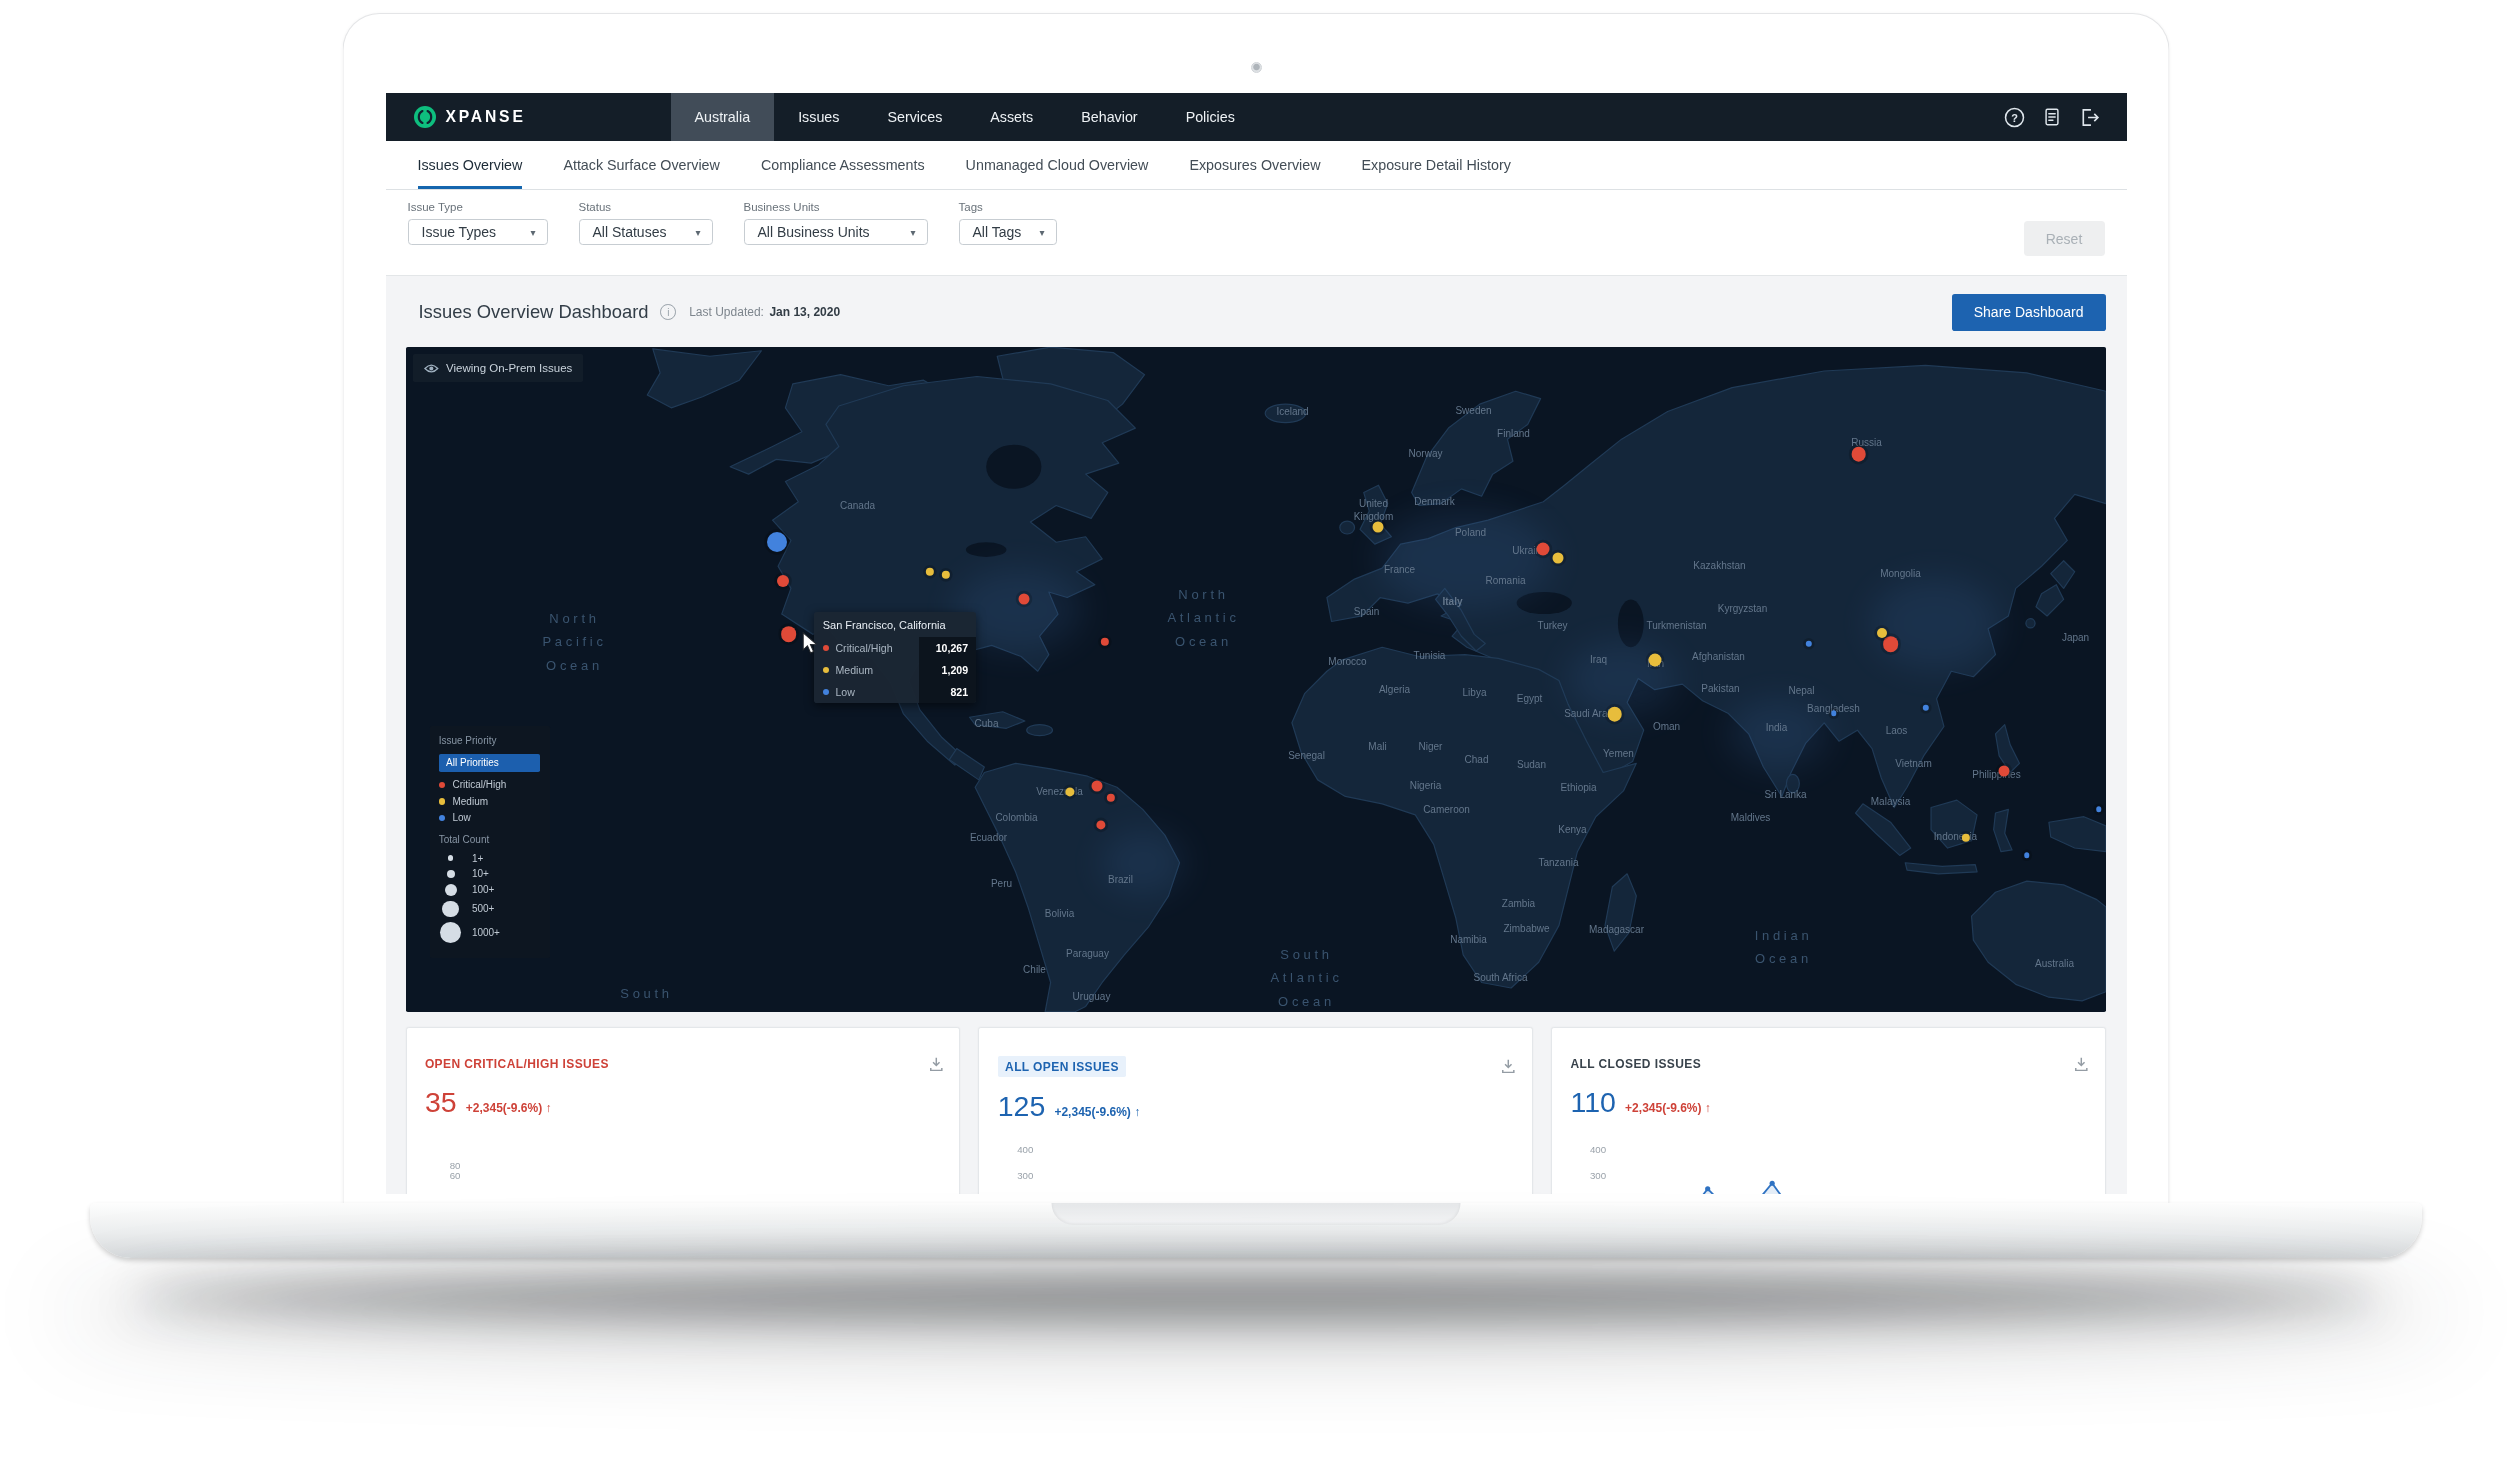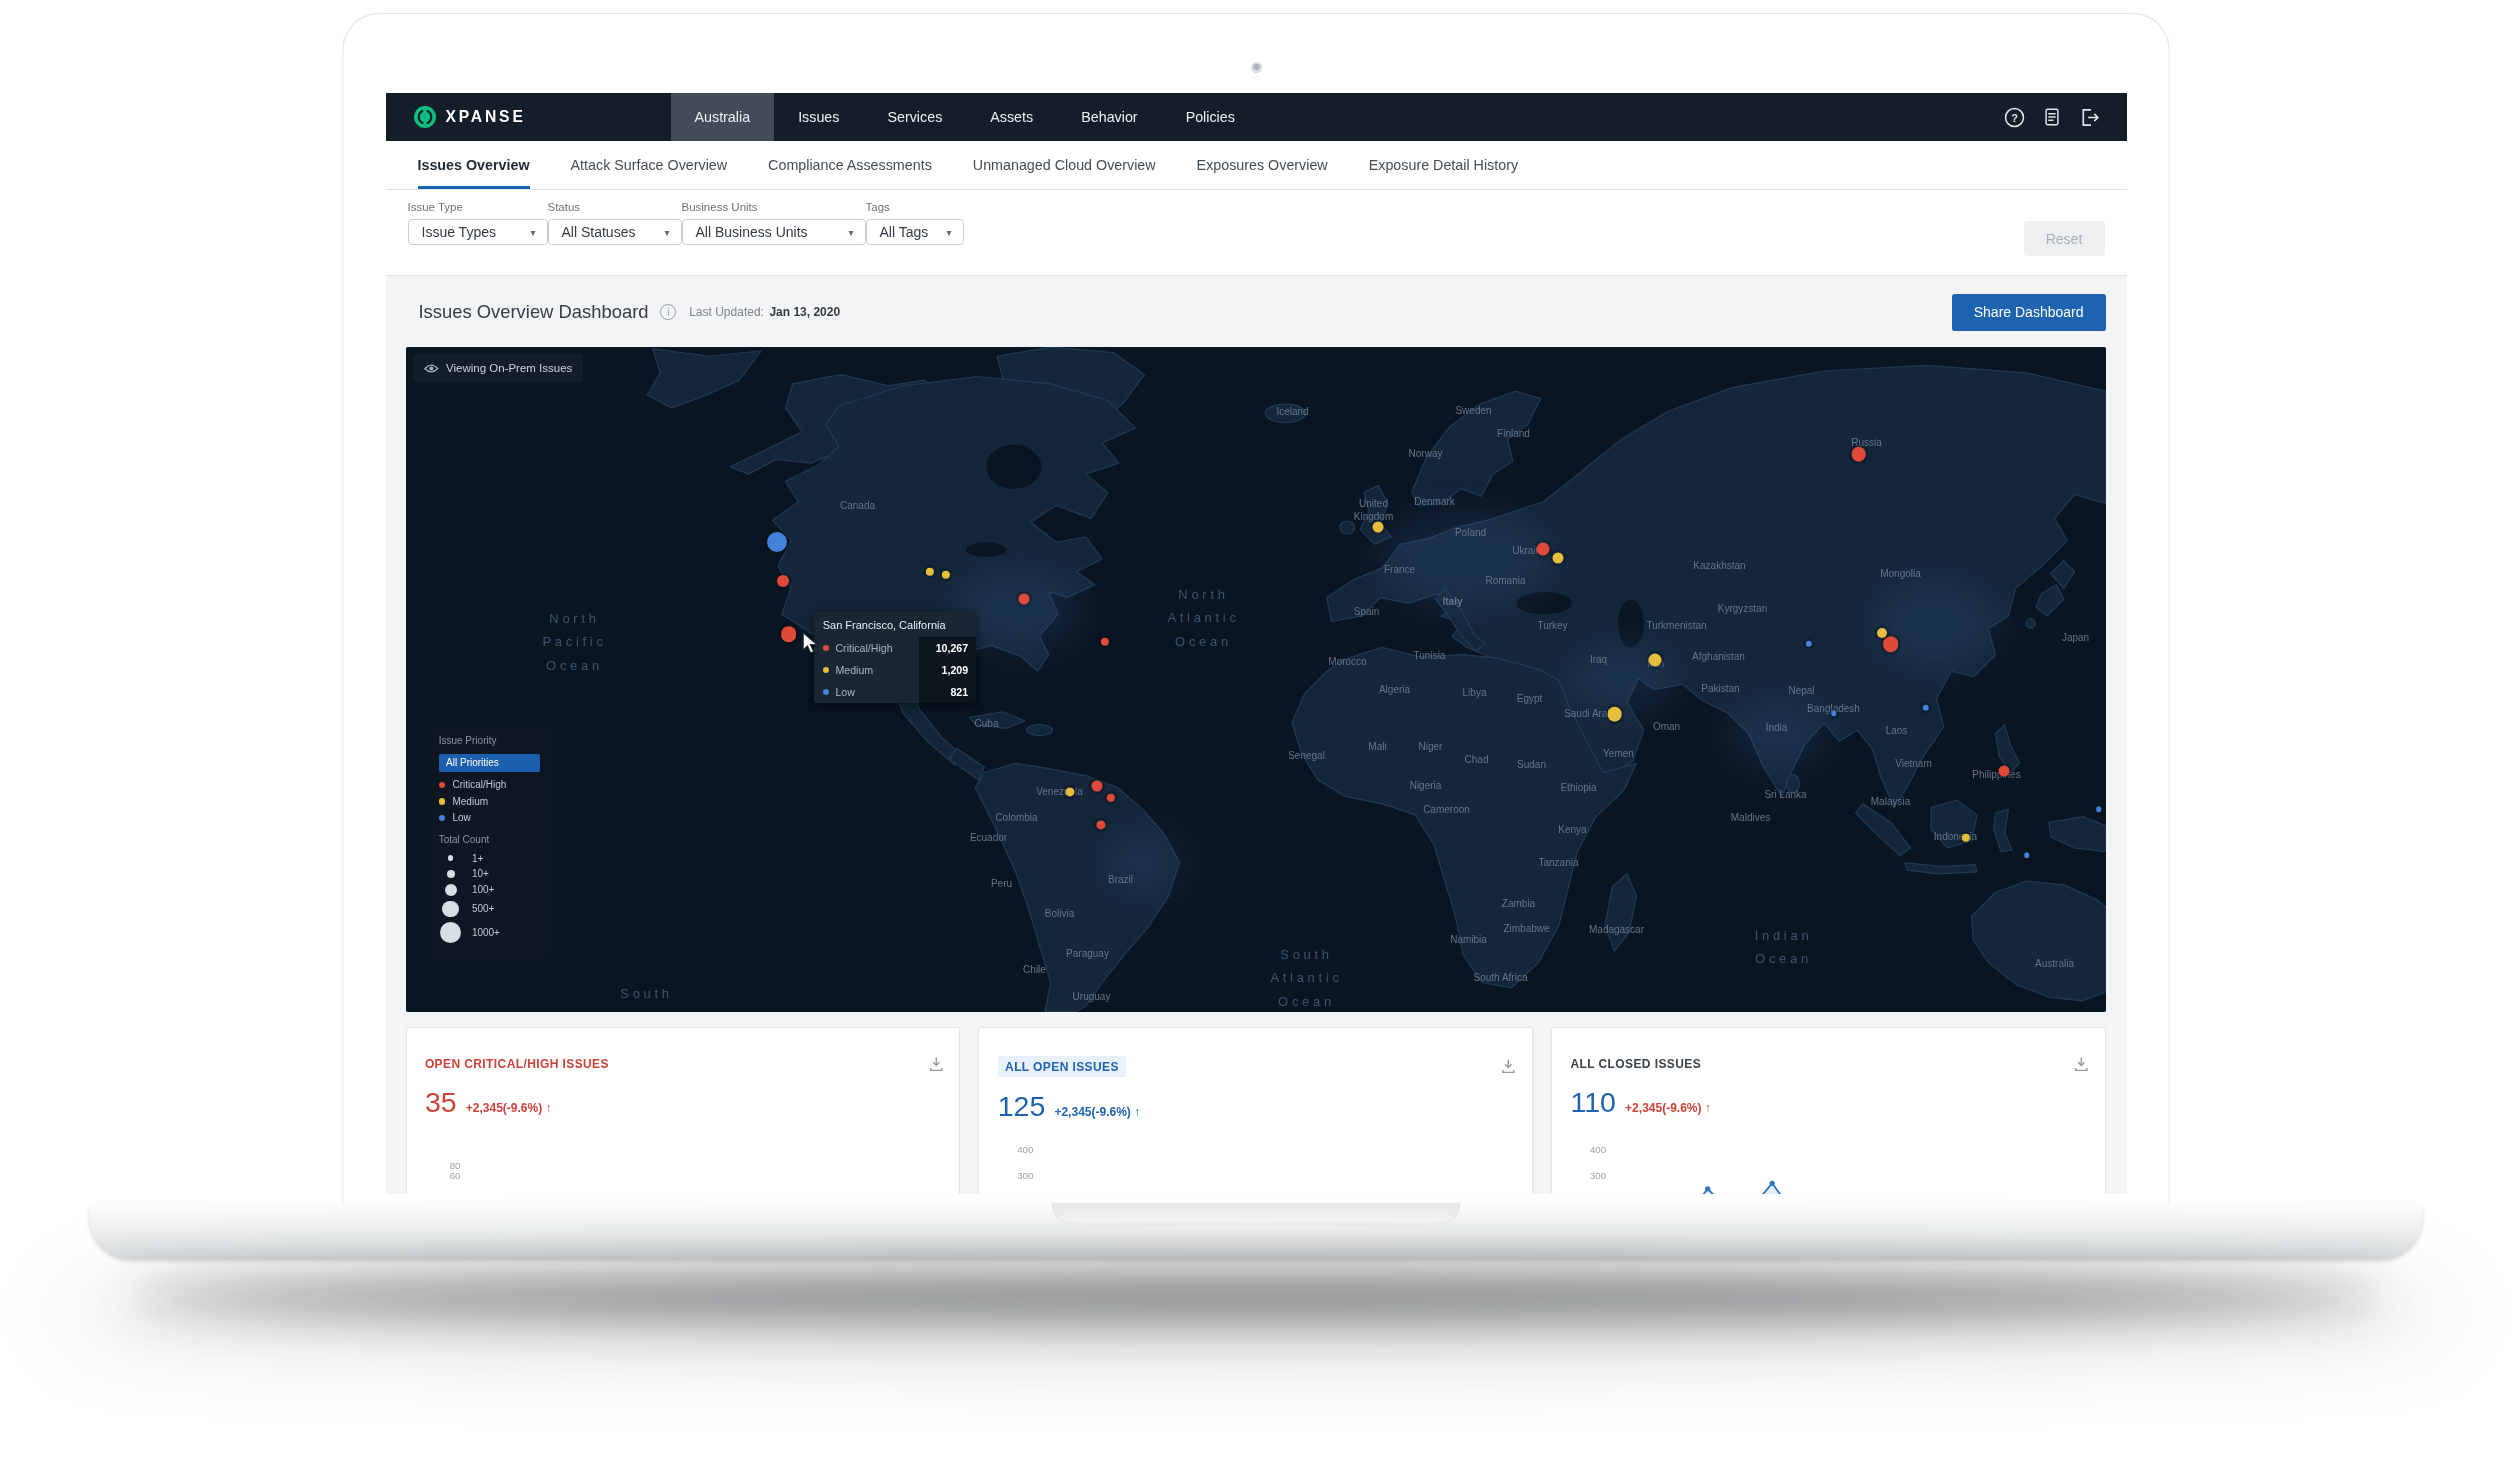--- a/index.html
+++ b/index.html
@@ -32,26 +32,26 @@
   .logo-text { color:#fff; font-size:15.7px; font-weight:700; letter-spacing:2.8px; }
   .nav { display:flex; }
   .nav-item { display:flex; align-items:center; padding:0 24px; color:#eef2f5; font-size:14.3px; cursor:pointer; }
   .nav-item.active { background:#414c58; }
   .topbar-icons { margin-left:auto; display:flex; align-items:center; gap:15.7px; padding-right:26px; }
   .tb-icon { display:flex; align-items:center; justify-content:center; width:22px; height:22px; cursor:pointer; }
 
   
   .tabbar { height:49px; background:#fff; border-bottom:0.9px solid #dde1e4; display:flex; align-items:stretch; padding-left:32px; }
   .tab { display:flex; align-items:center; margin-right:41px; font-size:14.3px; color:#434d56; position:relative; cursor:pointer; white-space:nowrap; }
-  .tab.active { color:#1d2b37;font-weight:bold; }
+  .tab.active { color:#1d2b37; }
   .tab.active::after { content:""; position:absolute; left:0; right:0; bottom:0; height:2.8px; background:#1566ae; }
 
   
   .filterbar { background:#fff; border-bottom:0.9px solid #e3e6e8; height:86px; padding:11px 22px 0; position:relative; }
-  .filters { display:flex; }
+  .filters { display:flex; gap:31px; }
   .fgroup .flabel { font-size:11.5px; color:#69727a; margin-bottom:6.4px; }
   .fbtn { height:26px; border:0.9px solid #c7cdd2; border-radius:3.7px; background:#fff; display:flex; align-items:center;
     justify-content:space-between; padding:0 11px 0 13px; font-size:14px; color:#323c45; cursor:pointer; }
   .fgroup:nth-child(1) .fbtn { width:140px; }
   .fgroup:nth-child(2) .fbtn { width:134px; }
   .fgroup:nth-child(3) .fbtn { width:184px; }
   .fgroup:nth-child(4) .fbtn { width:98px; }
   .caret { color:#5d6872; font-size:10px; margin-left:13px; }
   .reset-btn { position:absolute; right:22px; top:31px; width:81px; height:35px; background:#eeeff0; color:#a9b0b6;
     border:none; border-radius:3.7px; font-size:14px; }

